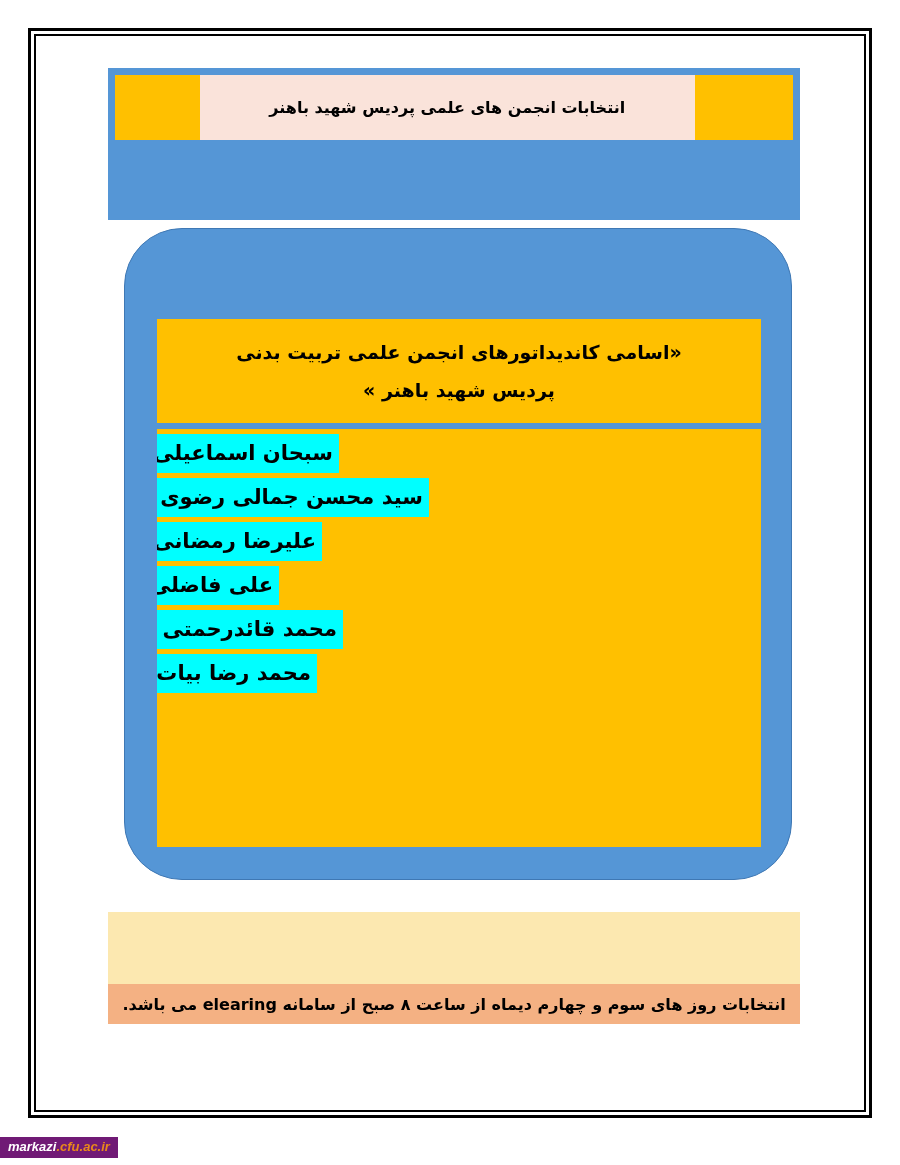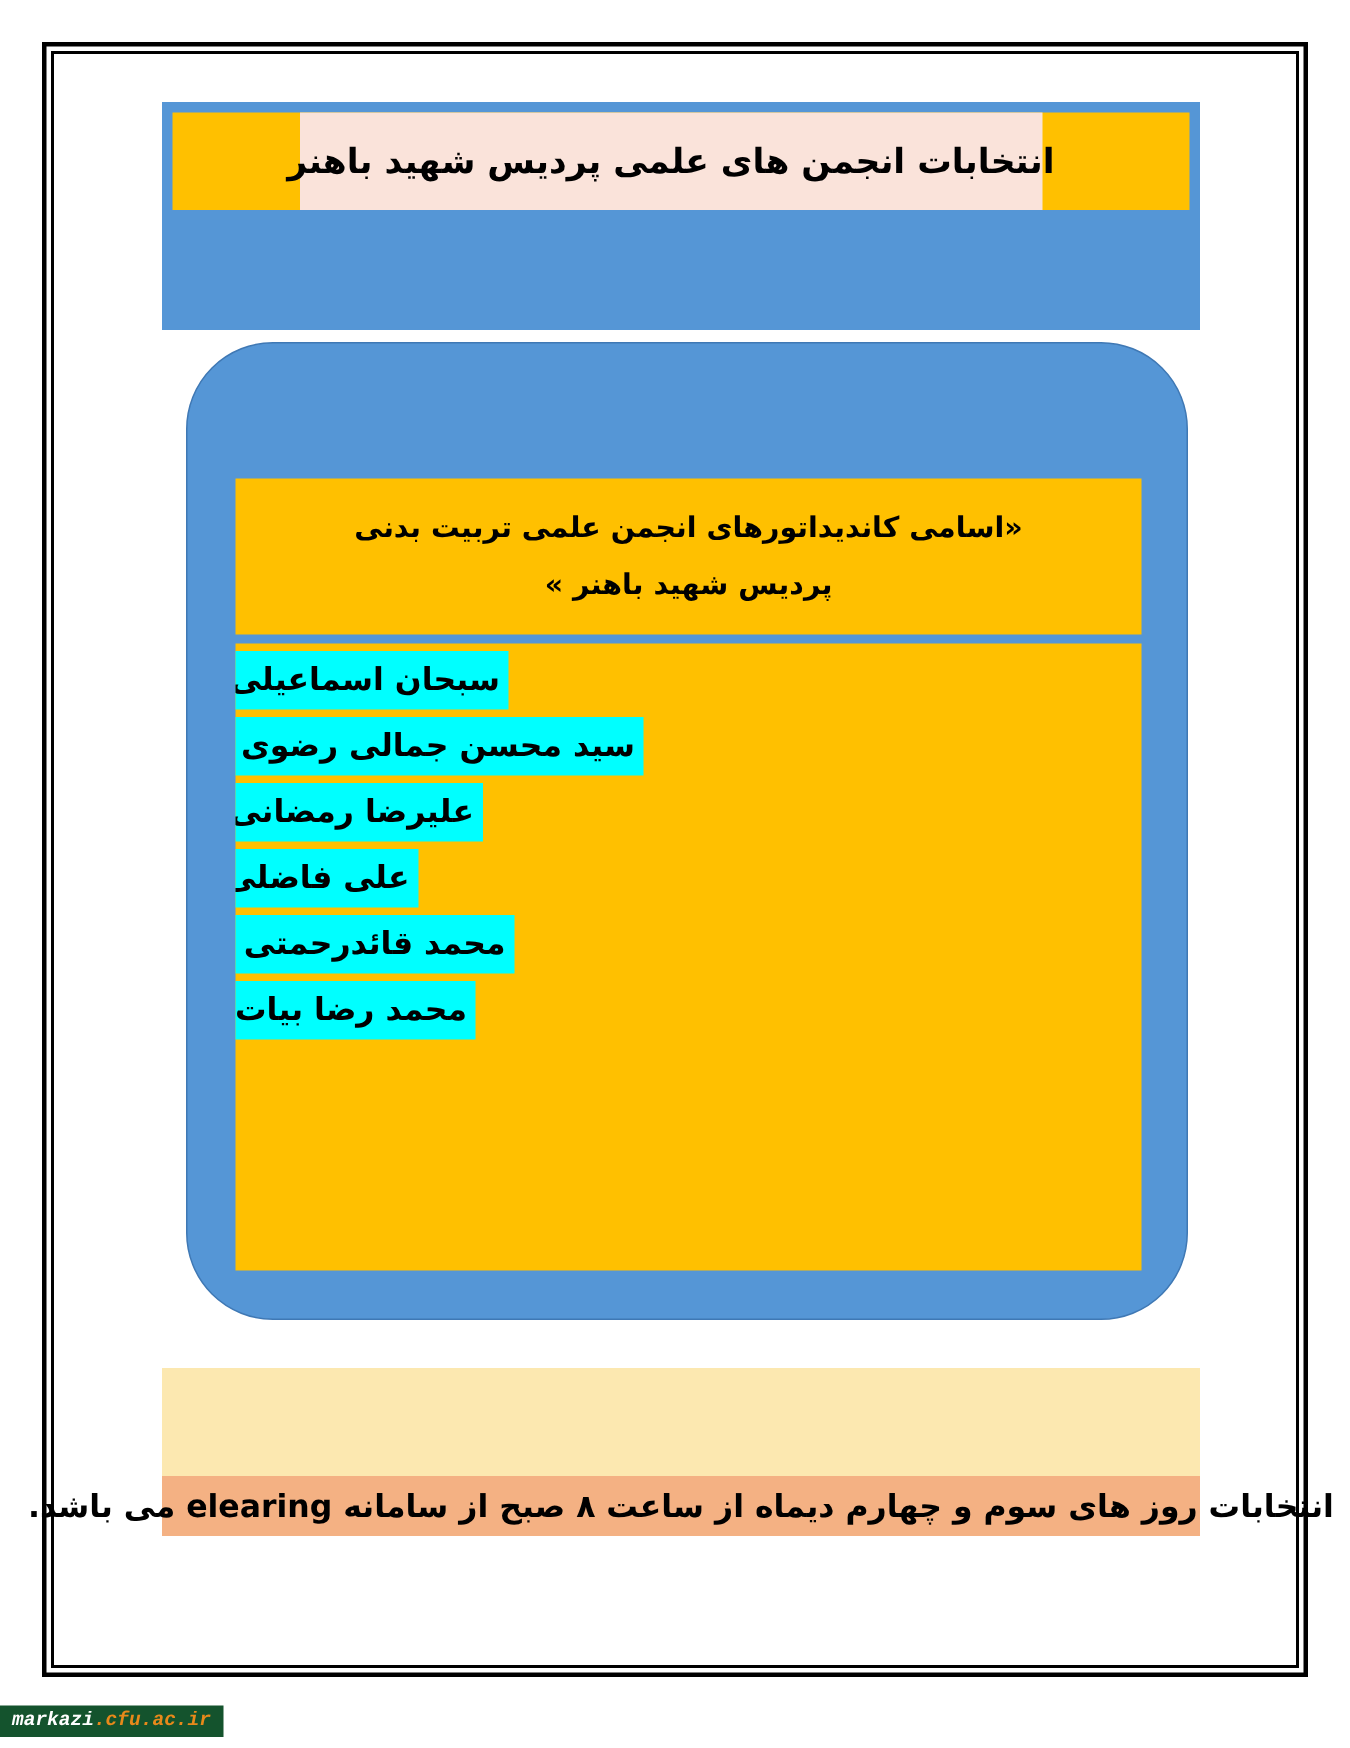--- a/index.html
+++ b/index.html
@@ -70,21 +70,21 @@
     align-items: center;
     justify-content: center;
   }
   #header-row-2 {
     height: 64px;
     background: #fce8b0;
   }
   .header-text {
     font-weight: bold;
     color: #000000;
-    font-size: 23px;
+    font-size: 16px;
     letter-spacing: 0px;
     white-space: nowrap;
     text-align: center;
   }
 
   
   #main-panel {
     position: absolute;
     left: 124px;
     top: 228px;
@@ -165,33 +165,33 @@
   #footer-lower {
     height: 40px;
     background: #f4b183;
     display: flex;
     align-items: center;
     justify-content: center;
   }
   #footer-text {
     font-weight: bold;
     color: #000000;
-    font-size: 21px;
+    font-size: 16px;
     white-space: nowrap;
     text-align: center;
   }
 
   
   #watermark {
     position: absolute;
     left: 0px;
     top: 1137px;
-    background: #14532d;
+    background: #701a75;
     padding: 3px 8px 4px 8px;
-    font-family: Liberation Mono, monospace;
+    font-family: Liberation Sans, sans-serif;
     font-style: italic;
     font-weight: bold;
     font-size: 13px;
     direction: ltr;
     white-space: nowrap;
     line-height: 14px;
   }
   #watermark .wm-a { color: #ffffff; }
   #watermark .wm-b { color: #e8891a; }
 </style>

